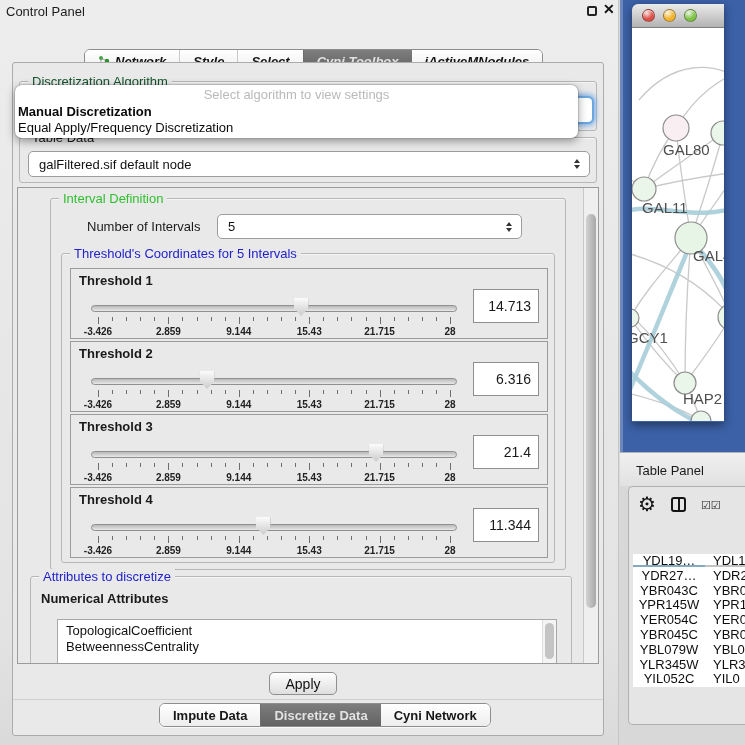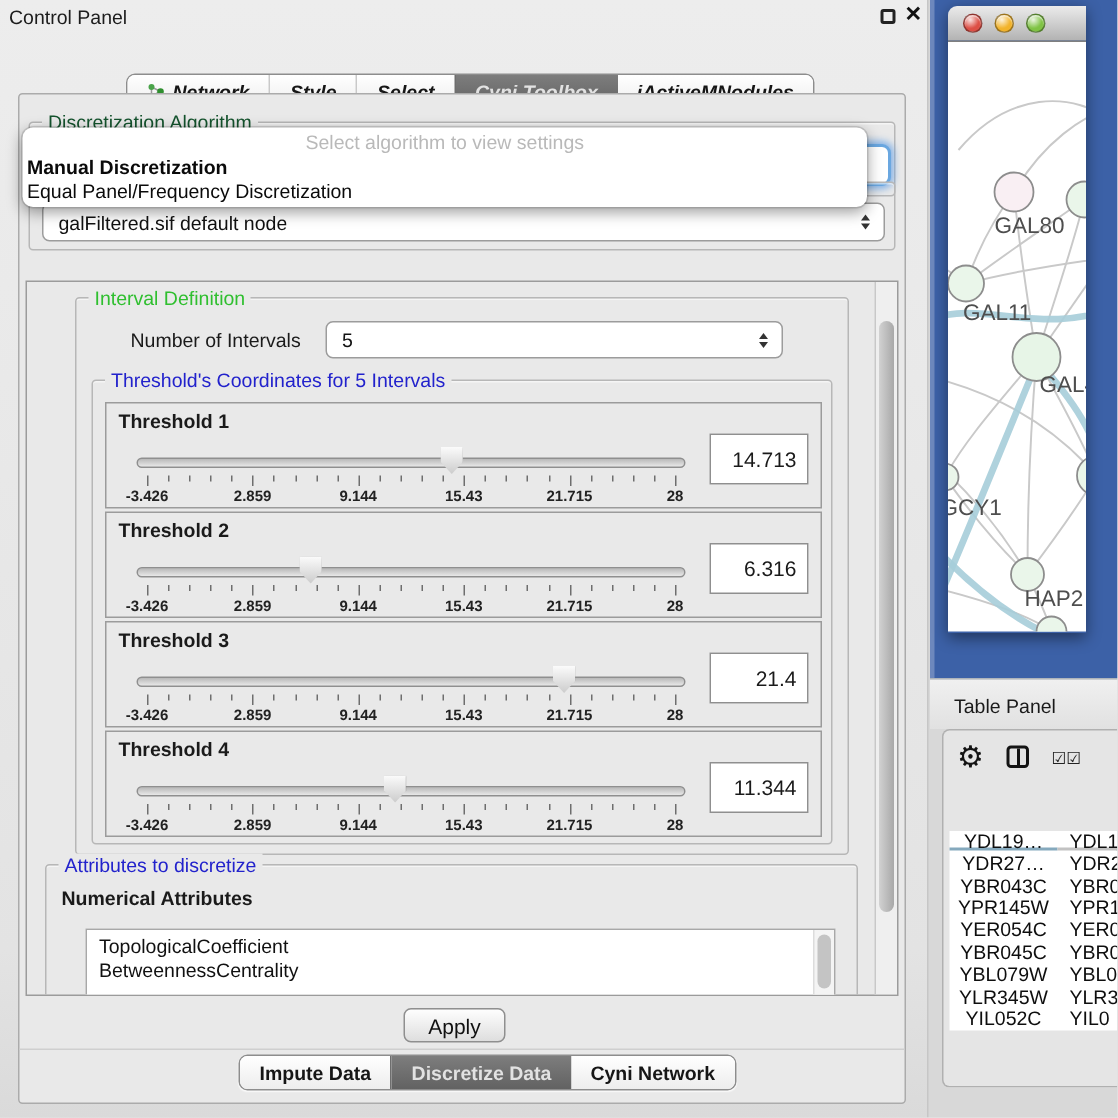--- a/index.html
+++ b/index.html
@@ -41,21 +41,21 @@
   .algo-group{left:6px;top:18px;width:578px;height:50px;}
   .combo-focus{position:absolute;left:8px;top:14px;width:566px;height:28px;background:#fff;
       border:2px solid var(--focus);border-radius:6px;box-shadow:0 0 5px 2px rgba(100,160,230,.75);}
 
   .popup{position:absolute;left:2px;top:22px;width:563px;height:53px;background:#fff;z-index:30;
       border-radius:7px;box-shadow:0 3px 10px rgba(0,0,0,.4),0 0 0 1px rgba(0,0,0,.12);padding-top:2px;}
   .popup-ph{text-align:center;color:#b9b9b9;font-size:13px;height:17px;line-height:16px;}
   .popup-item{font-size:13px;height:16px;line-height:16px;padding-left:3px;color:#0a0a0a;white-space:nowrap;}
   .popup-item.hl{font-weight:bold;}
 
-  .td-group{left:6px;top:58px;width:578px;height:46px;}
+  .td-group{left:6px;top:74px;width:578px;height:46px;}
   .combo{position:absolute;background:#fff;border:1px solid #9c9c9c;border-radius:5px;
          display:flex;align-items:center;padding:0 22px 0 10px;}
   .combo .combo-text{font-size:13px;color:#111;overflow:hidden;white-space:nowrap;}
   .td-combo{left:8px;top:13px;width:562px;height:26px;}
   .spinner{position:absolute;right:9px;top:50%;transform:translateY(-50%);display:flex;flex-direction:column;gap:2px;}
   .spinner i{display:block;width:0;height:0;border-left:3.5px solid transparent;border-right:3.5px solid transparent;}
   .spinner .up{border-bottom:4px solid #333;}
   .spinner .dn{border-top:4px solid #333;}
 
   .scrollpane{position:absolute;left:4px;top:124px;width:582px;height:477px;background:#e9e9e9;
@@ -167,21 +167,21 @@
 
     <div class="group algo-group">
       <span class="group-title gray">Discretization Algorithm</span>
       <div class="combo-focus"></div>
     </div>
 
     <div class="popup">
       <div class="popup-ph">Select algorithm to view settings</div>
       <div id="ddopts">
           <div class="popup-item hl">Manual Discretization</div>
-          <div class="popup-item">Equal Panel/Frequency Discretization</div>
+          <div class="popup-item">Equal Apply/Frequency Discretization</div>
         </div>
     </div>
 
     <div class="group td-group">
       <span class="group-title">Table Data</span>
       <div class="combo td-combo">
         <span class="combo-text">galFiltered.sif default node</span>
         <span class="spinner">
             <i class="up"></i>
             <i class="dn"></i>

